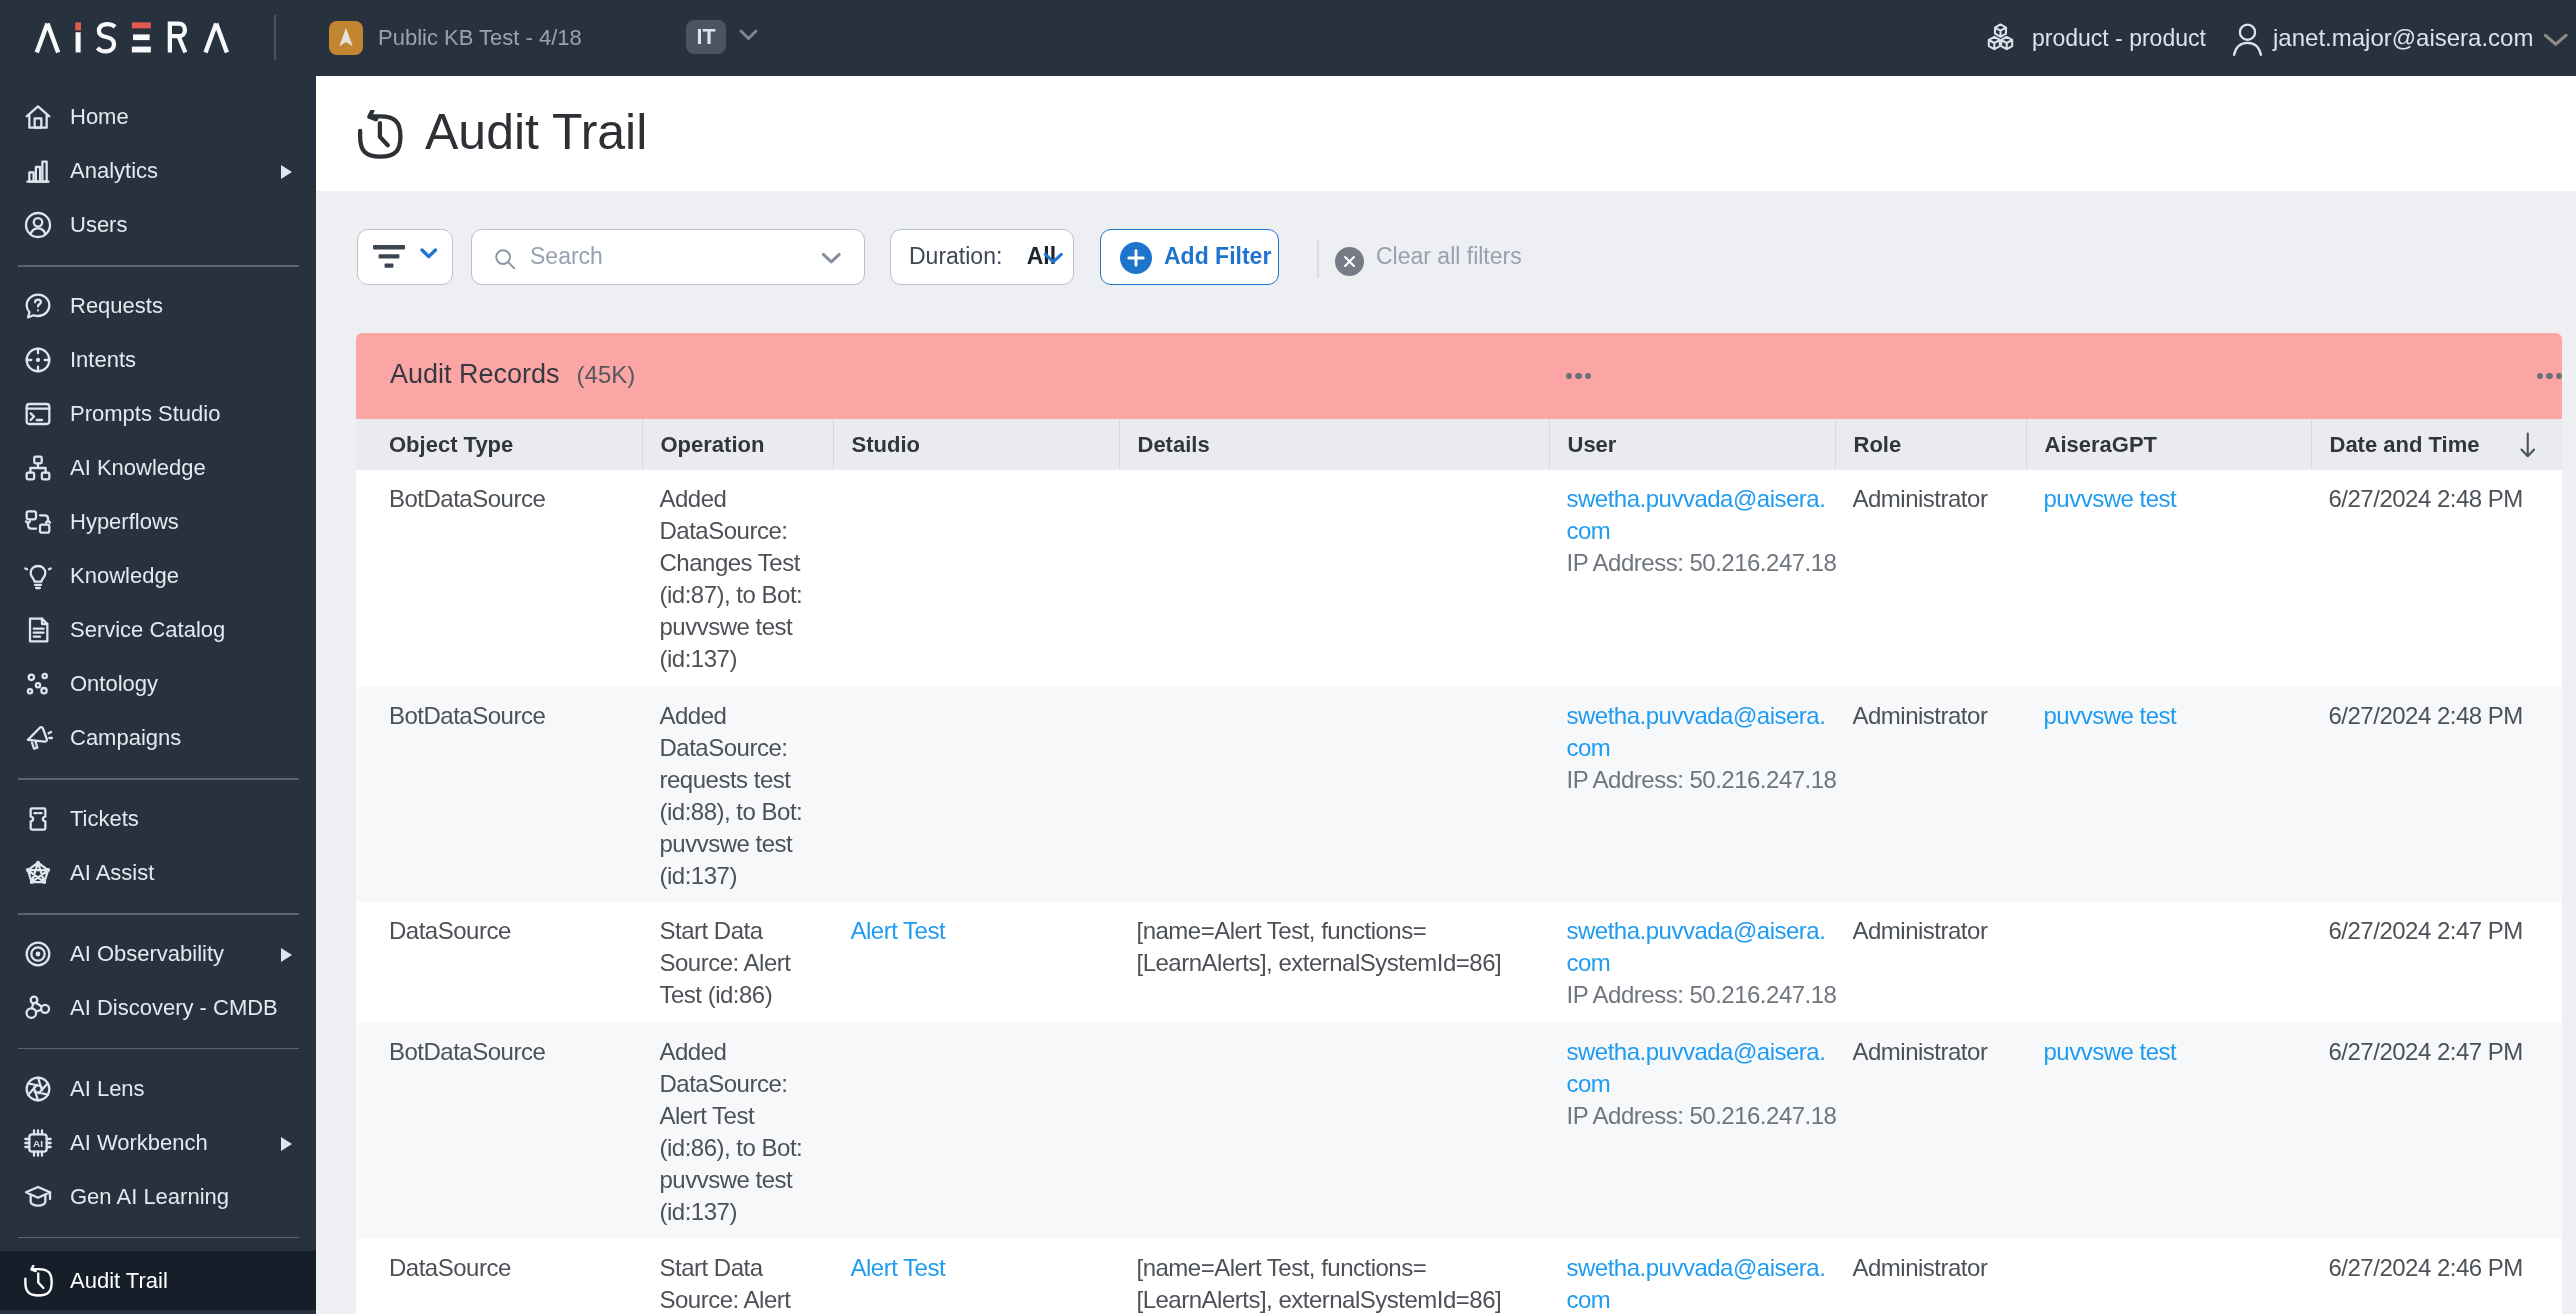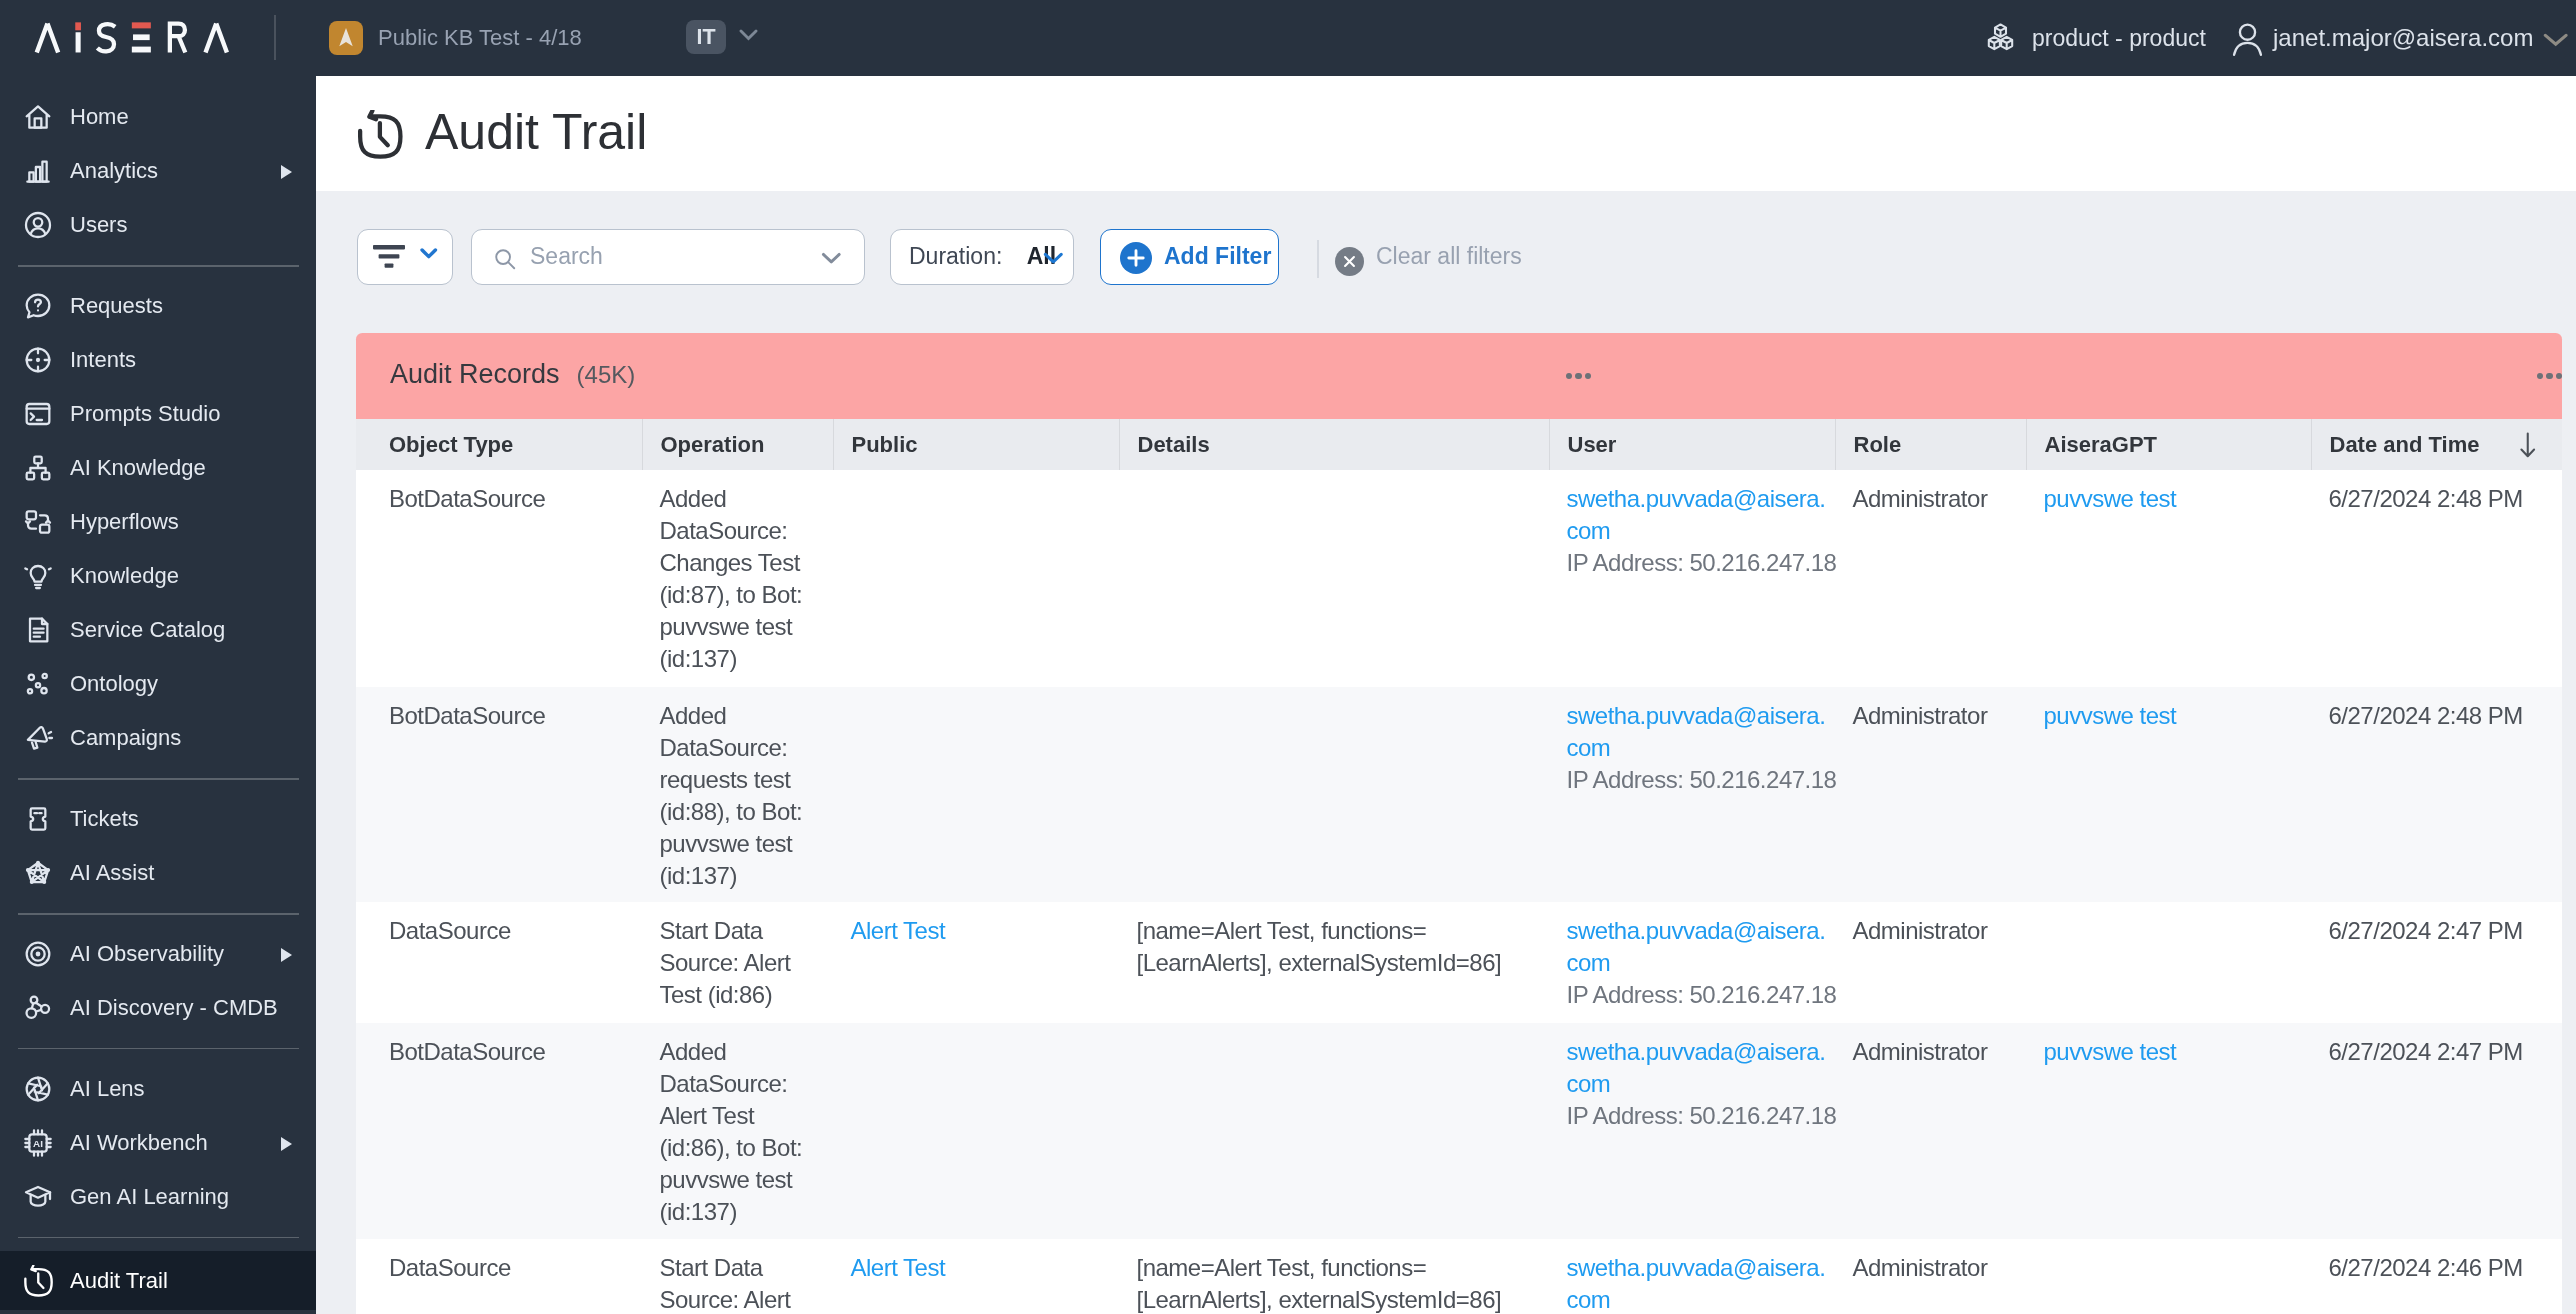--- a/index.html
+++ b/index.html
@@ -305,21 +305,21 @@
       <span></span>
     </div>
     <div class="dots" style="left:2181px;">
       <span></span>
       <span></span>
       <span></span>
     </div>
     <div class="thead">
 <div class="th first" style="left:0px;width:286px;">Object Type</div>
 <div class="th" style="left:286px;width:190px;">Operation</div>
-<div class="th" style="left:477px;width:286px;">Public</div>
+<div class="th" style="left:477px;width:286px;">Studio</div>
 <div class="th" style="left:763px;width:430px;">Details</div>
 <div class="th" style="left:1193px;width:286px;">User</div>
 <div class="th" style="left:1479px;width:190px;">Role</div>
 <div class="th" style="left:1670px;width:338px;">AiseraGPT</div>
 <div class="th" style="left:1955px;width:251px;">Date and Time</div>
 <svg width="17.5" height="27" viewBox="0 0 22 34" style="position:absolute;left:2163px;top:12.7px;">
         <path d="M11 2 V30 M3 22 L11 30.5 L19 22" fill="none" stroke="#4c5158" stroke-width="2.6" stroke-linecap="round" stroke-linejoin="round"></path>
       </svg>
     </div>
 <div class="trow" style="top:137px;height:217px;">

